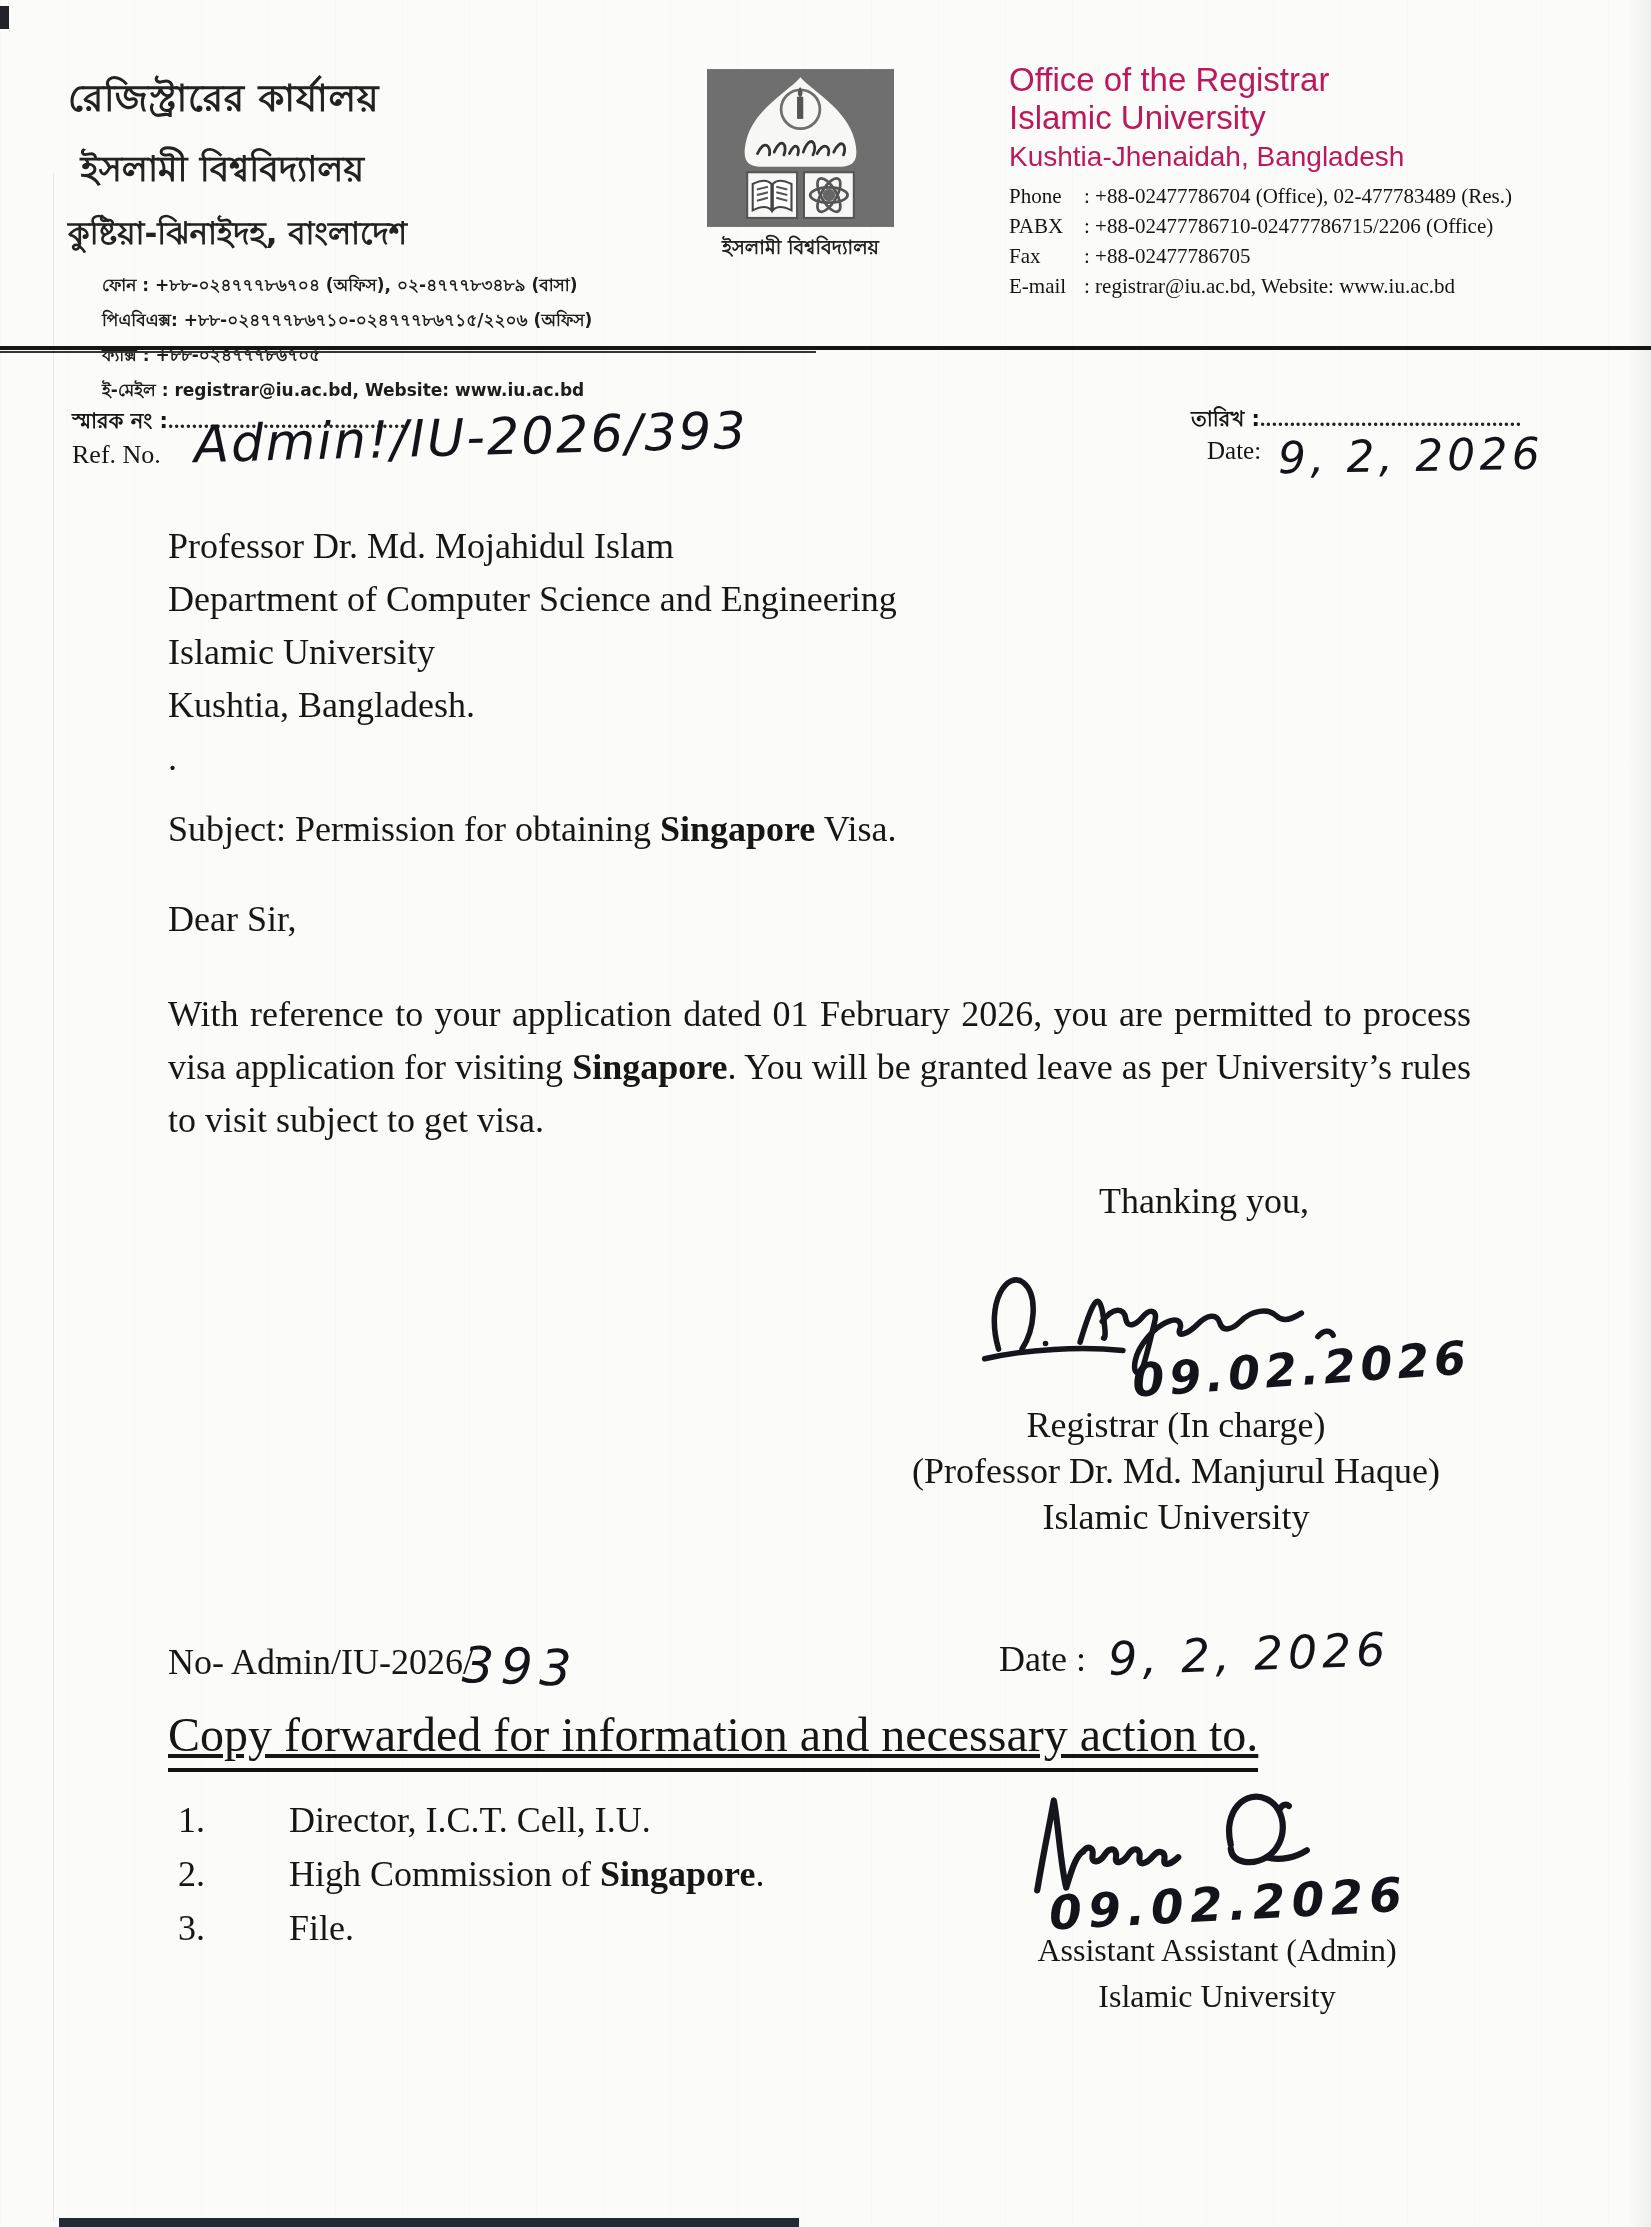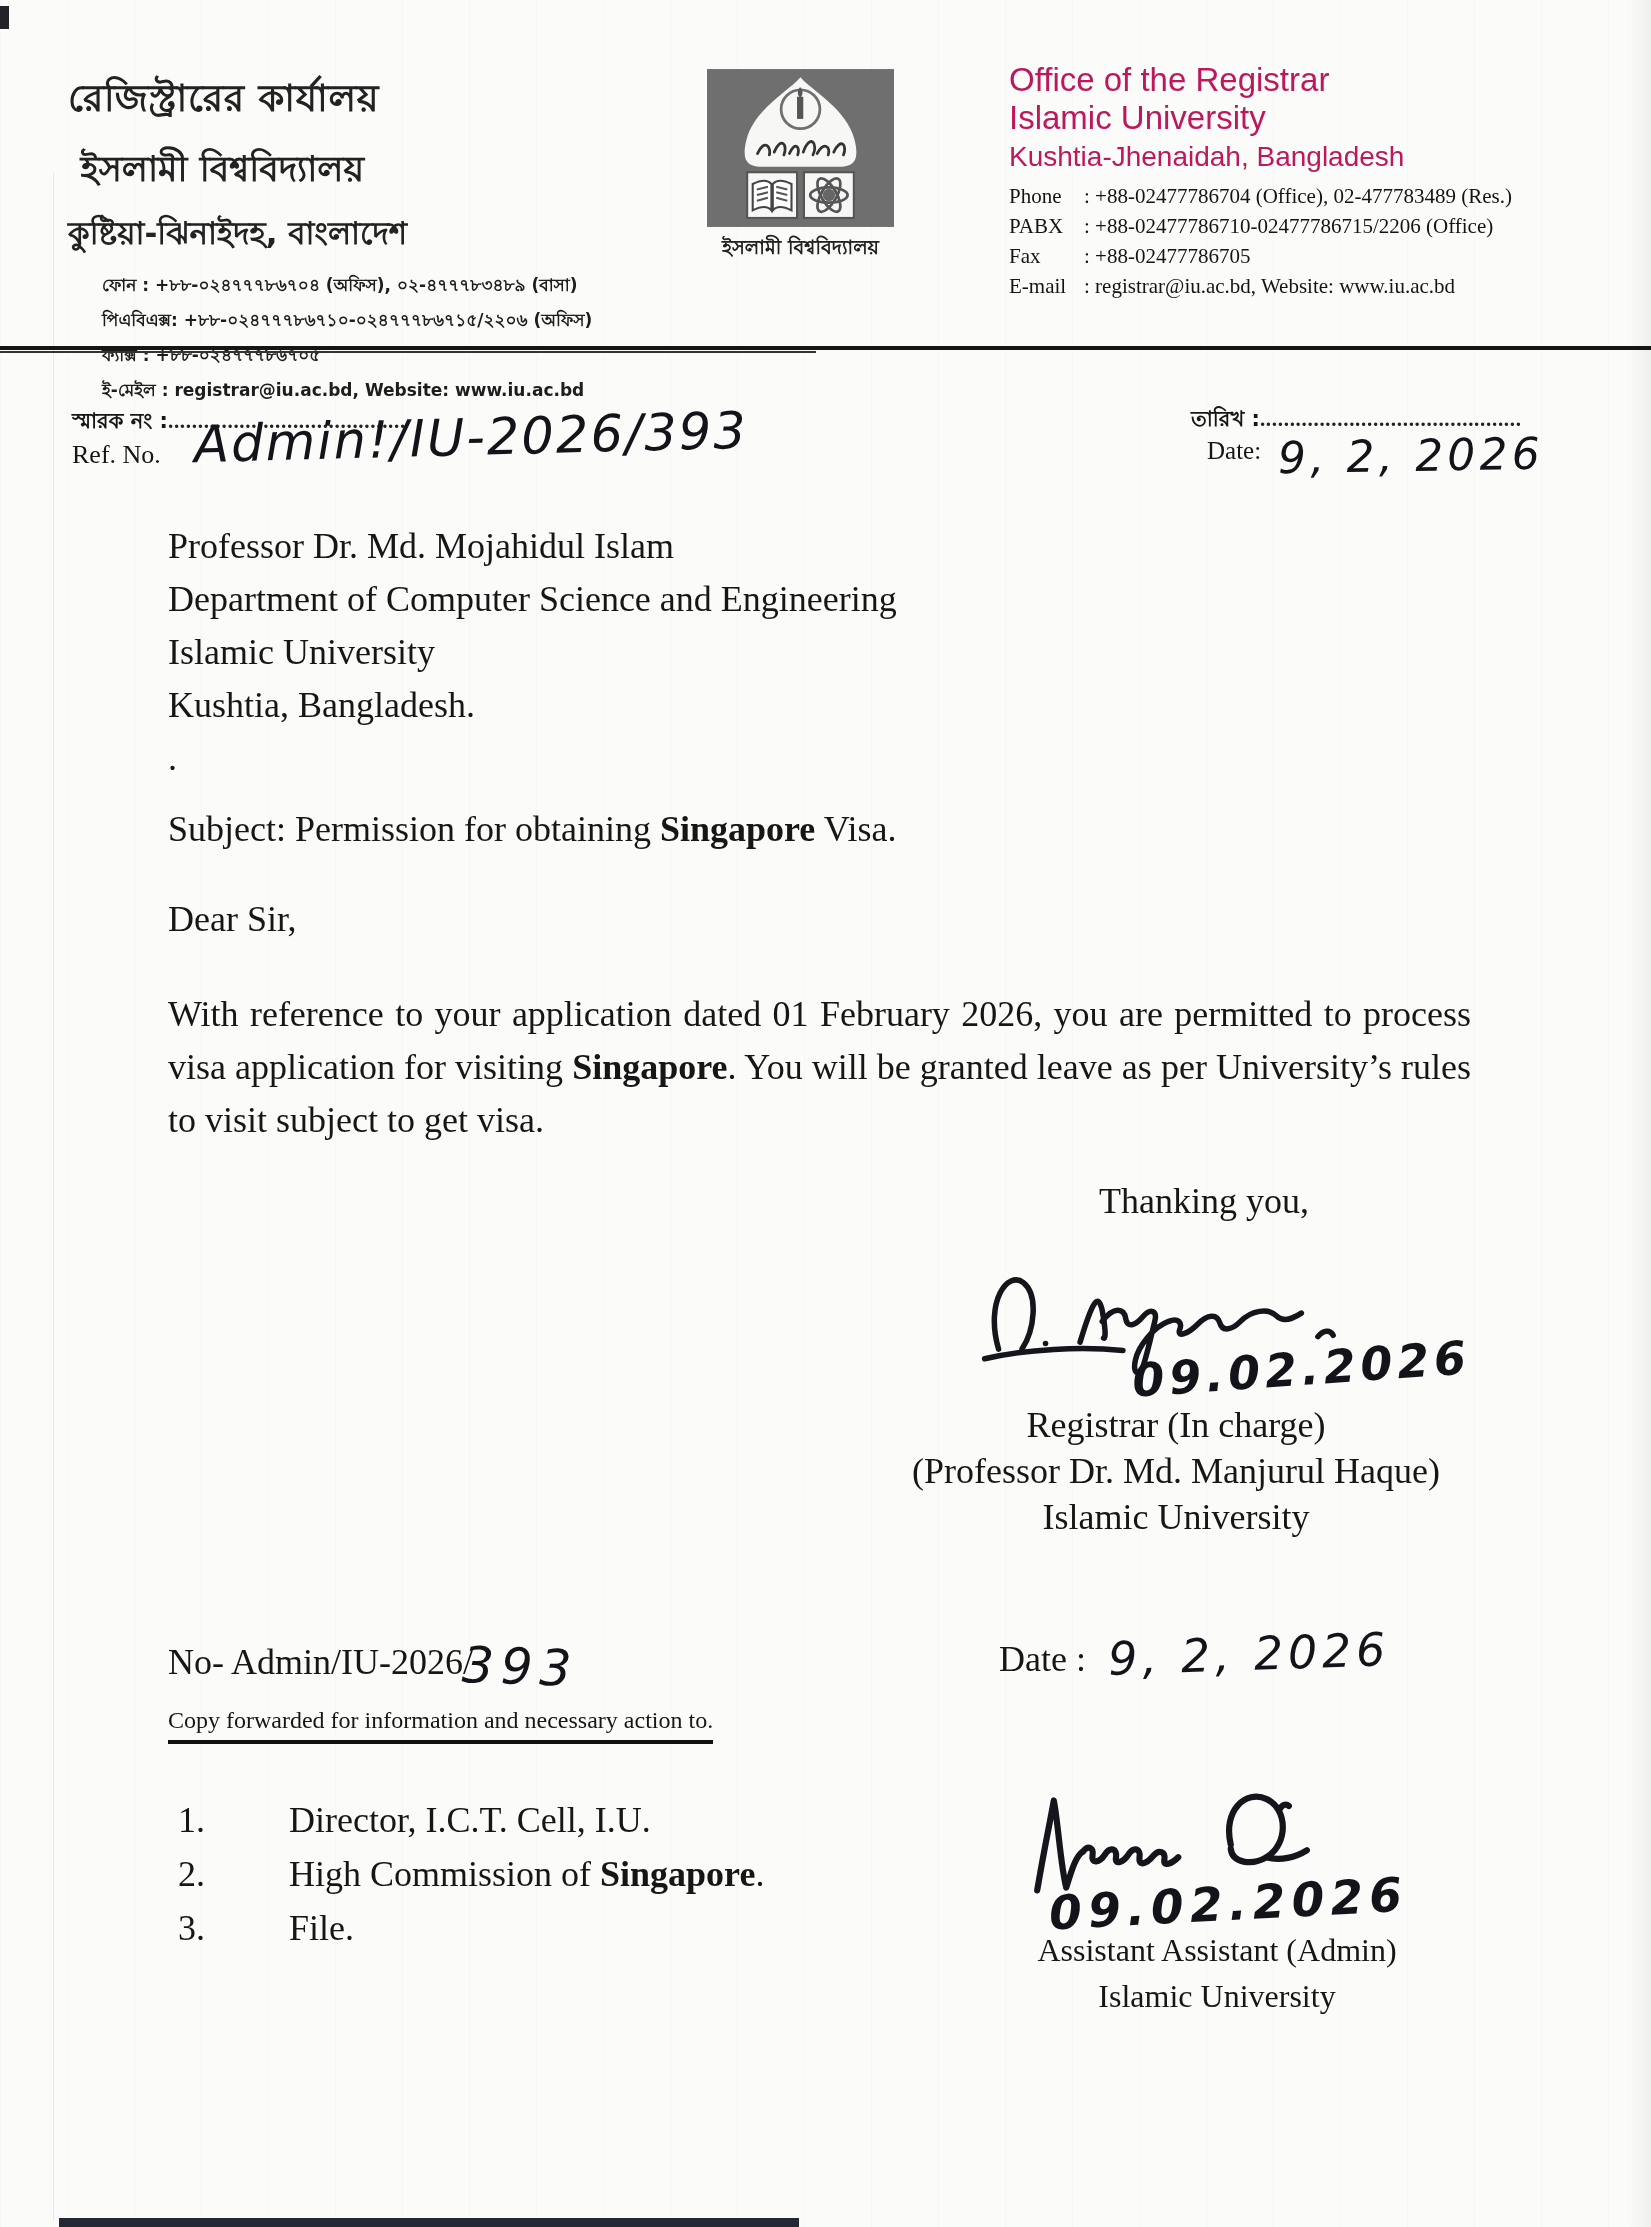--- a/index.html
+++ b/index.html
@@ -34,21 +34,21 @@
   .rule{position:absolute;left:0;top:346px;width:1651px;height:4.2px;background:#151515;}
   .rule2{position:absolute;left:0;top:351px;width:816px;height:2.1px;background:#333;}
   
   .serif{font-size:36px;}
   .dots{font-size:21px;font-weight:700;letter-spacing:0.7px;color:#222;}
   .hw{
     font-family:"DejaVu Sans", sans-serif;font-style:italic;color:#121419;
     white-space:nowrap;
   }
   .b{font-weight:700;}
-  .copy-head{font-size:24px;border-bottom:4.2px solid #111;padding-bottom:5.5px;}
+  .copy-head{font-size:48px;border-bottom:4.2px solid #111;padding-bottom:5.5px;text-decoration:underline;}
   .sig{stroke:#14161c;fill:none;stroke-linecap:round;stroke-linejoin:round;}
   
   .mark-topleft{position:absolute;left:0;top:5.5px;width:9px;height:23.5px;background:#23232a;}
   .crease{position:absolute;left:53px;top:173px;width:1.4px;height:2048px;background:rgba(80,80,80,0.10);}
   .bottom-bar{position:absolute;left:59px;top:2218px;width:740px;height:9px;background:#222834;}
 </style>
 </head>
 <body>
 
 <div class="page">

